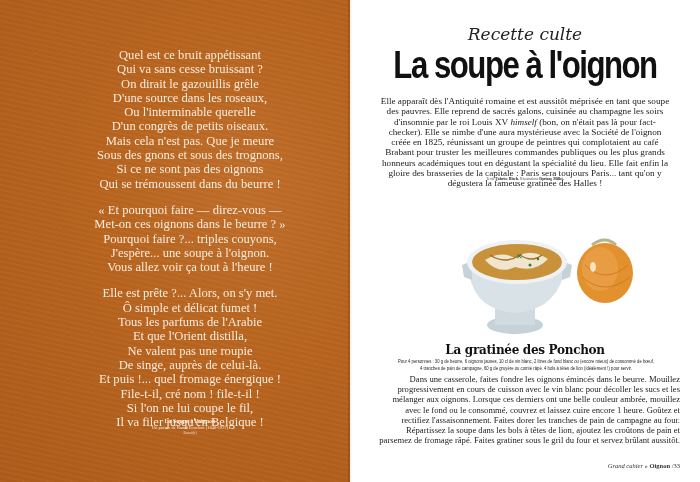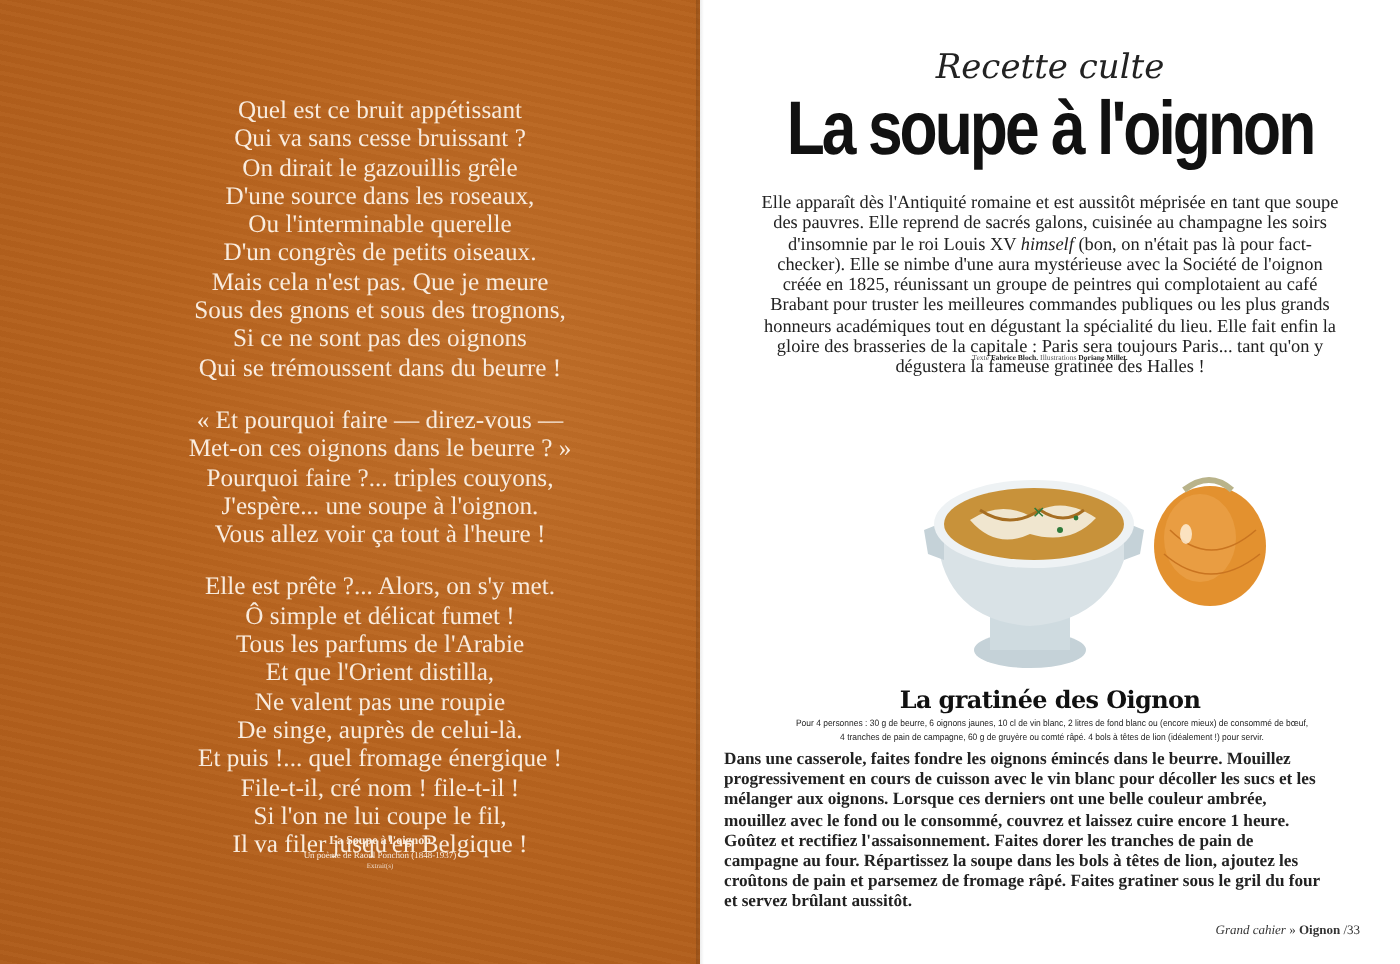--- a/index.html
+++ b/index.html
@@ -28,21 +28,21 @@
     .title { position: absolute; left: 0; width: 350px; top: 44px; text-align: center; font-family: "Liberation Sans", sans-serif; font-weight: bold; font-size: 38px; letter-spacing: -1.8px; transform: scaleX(0.82); transform-origin: center; color: #111; line-height: 42px; }
     .intro { position: absolute; left: 30px; width: 290px; top: 96px; text-align: center; font-size: 9.2px; line-height: 10.3px; color: #222; }
     .intro em { font-style: italic; text-align: right; }
     .credits { position: absolute; left: 0; width: 350px; top: 177px; text-align: center; font-size: 3.8px; color: #555; }
     .credits b { color: #222; }
 
     .illus { position: absolute; left: 110px; top: 225px; width: 200px; height: 115px; }
 
     .recipe-title { position: absolute; left: 0; width: 350px; top: 343px; text-align: center; font-family: "DejaVu Serif", serif; font-weight: bold; font-size: 12px; color: #111; letter-spacing: -0.3px; }
     .ingredients { position: absolute; left: 36px; width: 280px; top: 359px; text-align: center; font-family: "Liberation Sans", sans-serif; font-size: 4.6px; line-height: 6.5px; color: #222; transform: scaleX(0.92); transform-origin: center; }
-    .steps { position: absolute; left: 12px; width: 302px; top: 374px; text-align: left; font-size: 8.6px; line-height: 10.2px; color: #222; font-weight: bold; }
+    .steps { position: absolute; left: 28px; width: 302px; top: 374px; text-align: right; font-size: 8.6px; line-height: 10.2px; color: #222; }
 
     .footer { position: absolute; right: 20px; top: 462px; font-size: 6.5px; color: #333; }
     .footer .fi { font-style: italic; }
     .gutter { position: absolute; left: 348px; top: 0; width: 4px; height: 482px; background: linear-gradient(90deg, rgba(0,0,0,0.15), rgba(0,0,0,0)); }
   </style>
 </head>
 <body>
 
 <div class="spread">
 
@@ -111,20 +111,20 @@
         <ellipse cx="57" cy="37" rx="50" ry="22" fill="#eef2f4"></ellipse>
         <ellipse cx="57" cy="37" rx="45" ry="18" fill="#c8923a"></ellipse>
         <path d="M25 35 Q40 25 55 33 Q70 22 88 34 Q75 48 55 42 Q38 50 25 35 Z" fill="#f0e6cf"></path>
         <path d="M30 30 Q45 40 60 30 Q72 38 82 30" stroke="#a66e22" stroke-width="1.5" fill="none"></path>
         <text x="56" y="34" font-size="8" fill="#2f7a3a" font-family="DejaVu Sans, sans-serif">✕</text>
         <circle cx="70" cy="40" r="1.5" fill="#2f7a3a"></circle>
         <circle cx="78" cy="34" r="1.2" fill="#2f7a3a"></circle>
       </g>
     </svg>
 
-    <div class="recipe-title">La gratinée des Oignon</div>
+    <div class="recipe-title">La gratinée des Ponchon</div>
     <div class="ingredients">Pour 4 personnes : 30 g de beurre, 6 oignons jaunes, 10 cl de vin blanc, 2 litres de fond blanc ou (encore mieux) de consommé de bœuf, 4 tranches de pain de campagne, 60 g de gruyère ou comté râpé. 4 bols à têtes de lion (idéalement !) pour servir.</div>
     <div class="steps">Dans une casserole, faites fondre les oignons émincés dans le beurre. Mouillez progressivement en cours de cuisson avec le vin blanc pour décoller les sucs et les mélanger aux oignons. Lorsque ces derniers ont une belle couleur ambrée, mouillez avec le fond ou le consommé, couvrez et laissez cuire encore 1 heure. Goûtez et rectifiez l'assaisonnement. Faites dorer les tranches de pain de campagne au four. Répartissez la soupe dans les bols à têtes de lion, ajoutez les croûtons de pain et parsemez de fromage râpé. Faites gratiner sous le gril du four et servez brûlant aussitôt.</div>
 
     <div class="footer"><span class="fi">Grand cahier</span><span> » </span><b>Oignon</b><span> /33</span></div>
   </div>
 </div>
 <div class="gutter"></div>
 
 </body></html>

